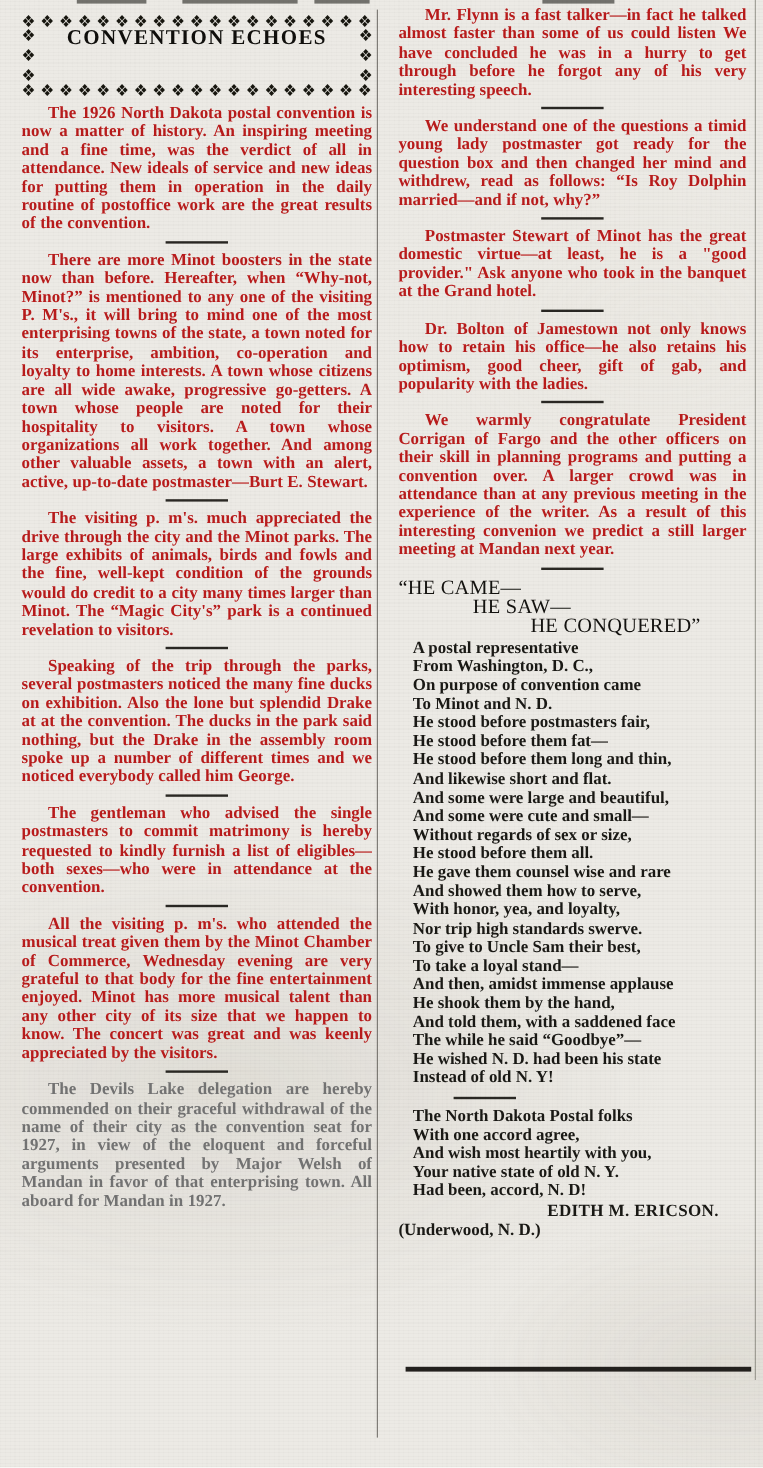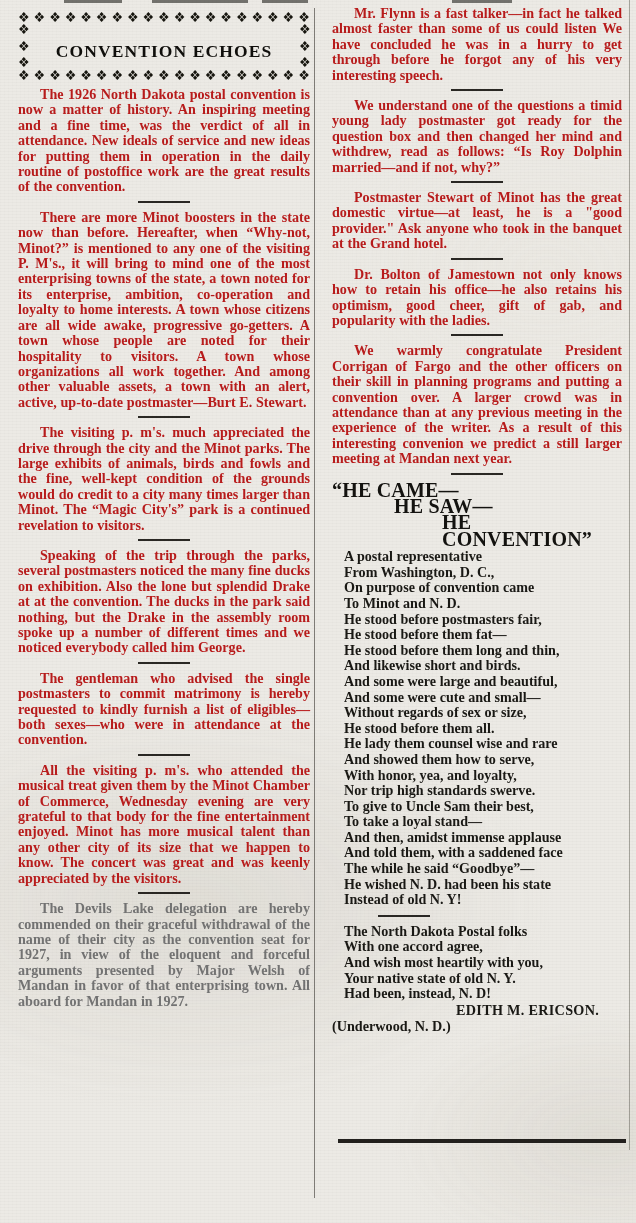--- a/index.html
+++ b/index.html
@@ -132,21 +132,21 @@
     line-height: 1;
     color: #17160f;
   }
   .orn-col-left { left: 0px; }
   .orn-col-right { left: 281px; }
   .orn { display: inline-block; transform: scaleY(1.05); }
 
   .masthead-title {
     position: absolute;
     left: 0; right: 0;
-    top: 32px;
+    top: 12px;
     text-align: center;
     font-family: "Liberation Serif", "DejaVu Serif", serif;
     font-weight: bold;
     font-size: 17.5px;
     letter-spacing: 1.1px;
     color: #100f0c;
   }
 
   
   .para {
@@ -164,22 +164,22 @@
 
   .sep {
     margin: 6px auto 7px auto;
     width: 52px;
     height: 2px;
     background: #2a2824;
   }
 
   
   .poem-title {
-    font-weight: bold;
-    font-size: 20px;
+    font-weight: normal;
+    font-size: 17px;
     line-height: 16.4px;
     color: #141310;
     letter-spacing: .2px;
   }
   .poem-title .l1 { display: block; text-indent: 0; }
   .poem-title .l2 { display: block; padding-left: 62px; }
   .poem-title .l3 { display: block; padding-left: 110px; }
 
   .poem {
     margin: 2px 0 0 0;
@@ -323,56 +323,57 @@
 
       <p class="para">Dr. Bolton of Jamestown not only knows how to retain his office—he also retains his optimism, good cheer, gift of gab, and popularity with the ladies.</p>
       <div class="sep"></div>
 
       <p class="para">We warmly congratulate President Corrigan of Fargo and the other officers on their skill in planning programs and putting a convention over. A larger crowd was in attendance than at any previous meeting in the experience of the writer. As a result of this interesting convenion we predict a still larger meeting at Mandan next year.</p>
       <div class="sep"></div>
 
       <div class="poem-title">
         <span class="l1">“HE CAME—</span>
         <span class="l2">HE SAW—</span>
-        <span class="l3">HE CONVENTION”</span>
+        <span class="l3">HE CONQUERED”</span>
       </div>
 
       <div class="poem" id="poem-stanza-1">
           <span class="v">A postal representative</span>
           <span class="v">From Washington, D. C.,</span>
           <span class="v">On purpose of convention came</span>
           <span class="v">To Minot and N. D.</span>
           <span class="v">He stood before postmasters fair,</span>
           <span class="v">He stood before them fat—</span>
           <span class="v">He stood before them long and thin,</span>
-          <span class="v">And likewise short and birds.</span>
+          <span class="v">And likewise short and flat.</span>
           <span class="v">And some were large and beautiful,</span>
           <span class="v">And some were cute and small—</span>
           <span class="v">Without regards of sex or size,</span>
           <span class="v">He stood before them all.</span>
-          <span class="v">He lady them counsel wise and rare</span>
+          <span class="v">He gave them counsel wise and rare</span>
           <span class="v">And showed them how to serve,</span>
           <span class="v">With honor, yea, and loyalty,</span>
           <span class="v">Nor trip high standards swerve.</span>
           <span class="v">To give to Uncle Sam their best,</span>
           <span class="v">To take a loyal stand—</span>
           <span class="v">And then, amidst immense applause</span>
+          <span class="v">He shook them by the hand,</span>
           <span class="v">And told them, with a saddened face</span>
           <span class="v">The while he said “Goodbye”—</span>
           <span class="v">He wished N. D. had been his state</span>
           <span class="v">Instead of old N. Y!</span>
         </div>
 
       <div class="poem-sep"></div>
 
       <div class="poem" id="poem-stanza-2">
           <span class="v">The North Dakota Postal folks</span>
           <span class="v">With one accord agree,</span>
           <span class="v">And wish most heartily with you,</span>
           <span class="v">Your native state of old N. Y.</span>
-          <span class="v">Had been, instead, N. D!</span>
+          <span class="v">Had been, accord, N. D!</span>
         <span class="signature">EDITH M. ERICSON.</span>
         <span class="place">(Underwood, N. D.)</span>
       </div>
 
     </div>
   </div>
 </div>
 
 </body></html>

